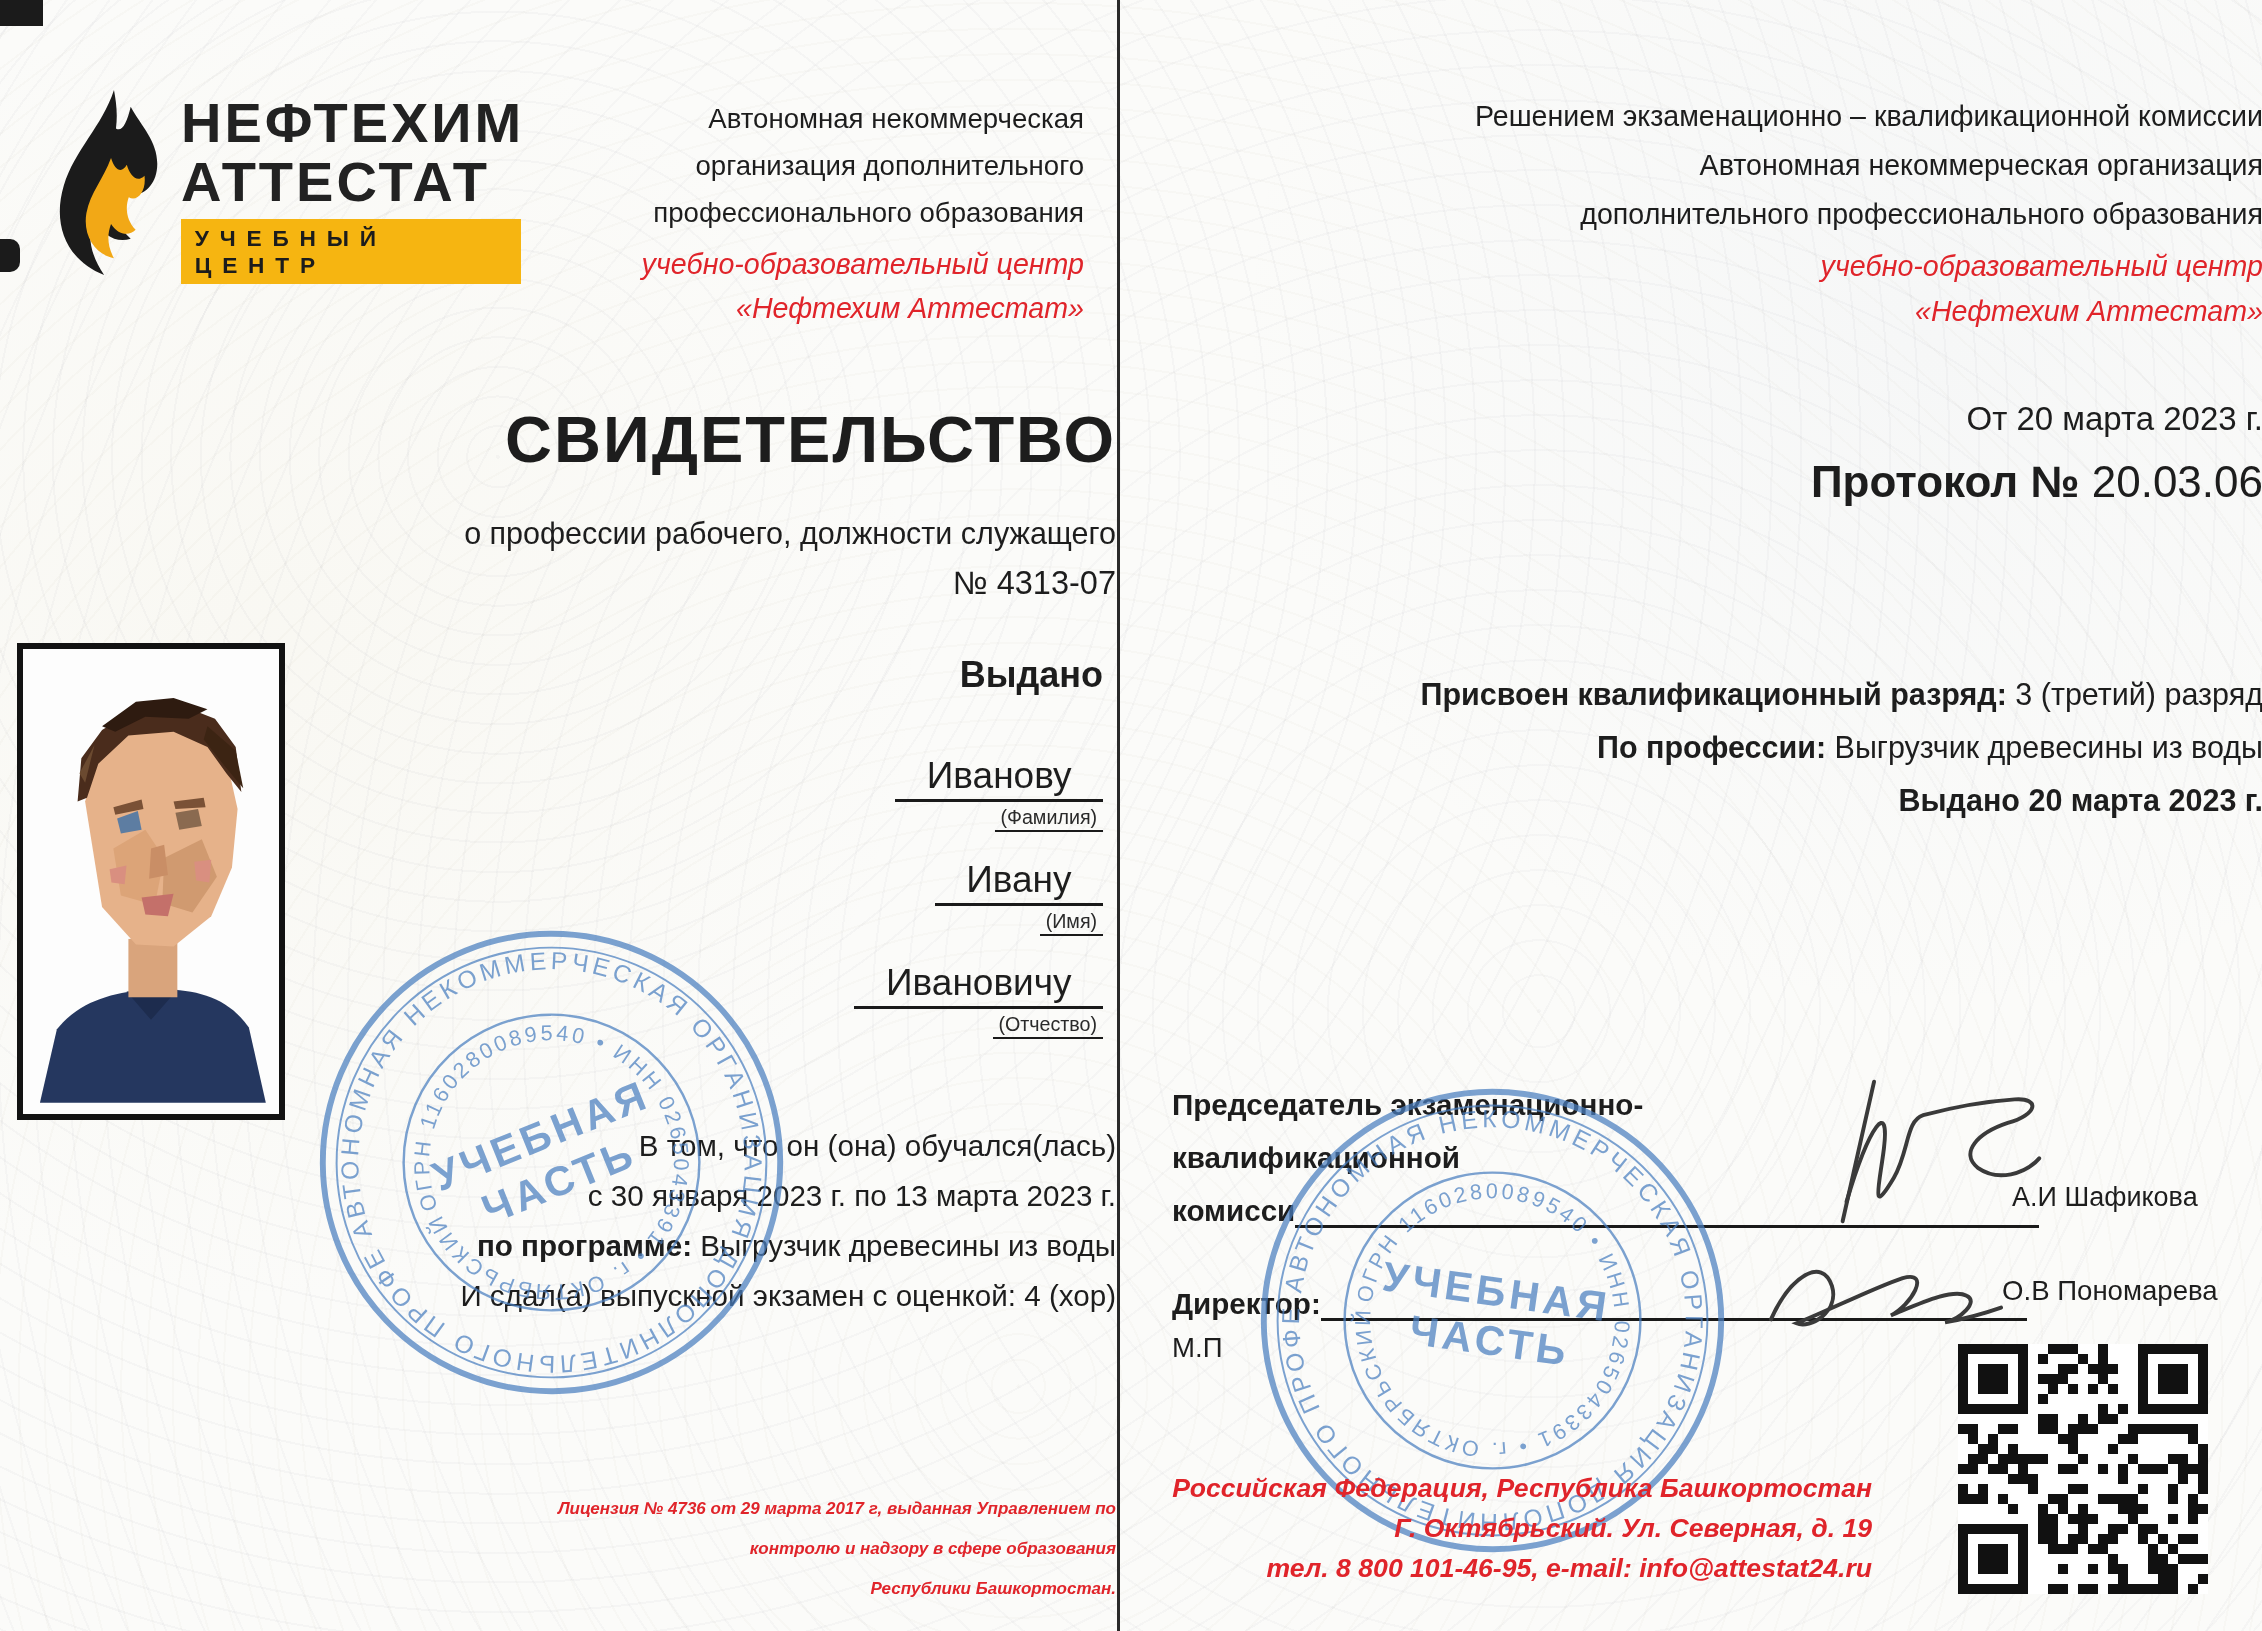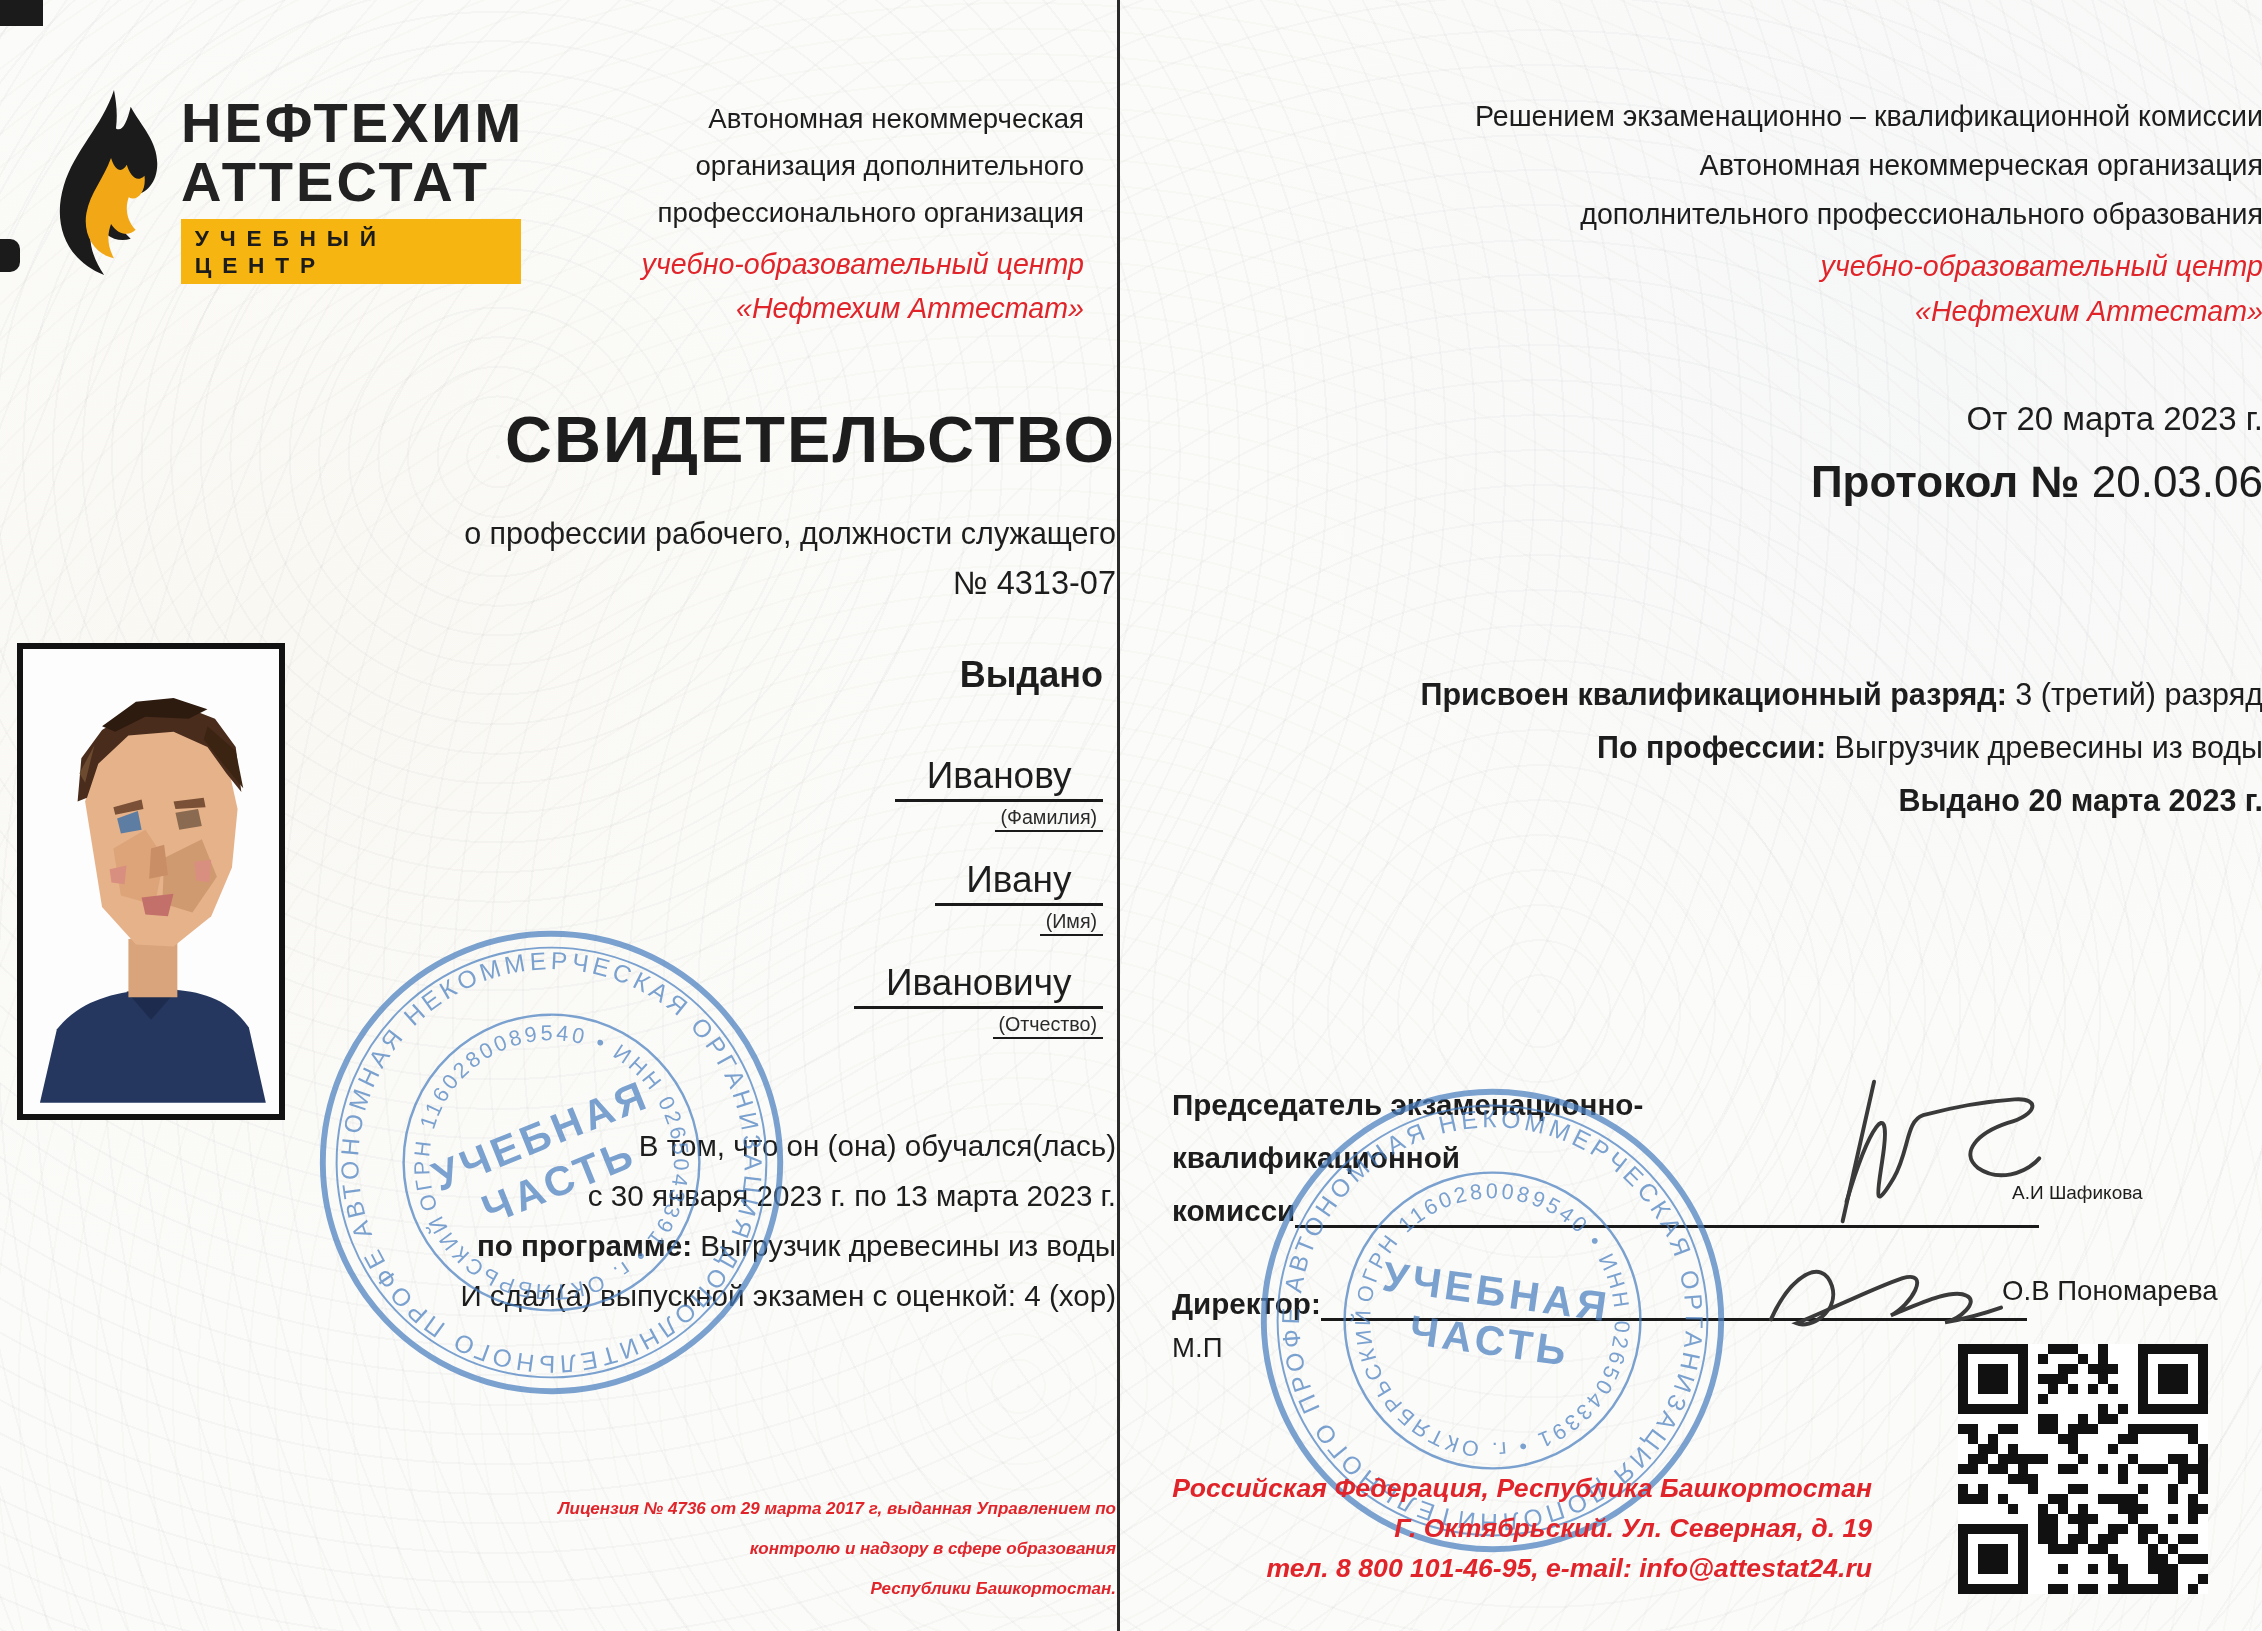--- a/index.html
+++ b/index.html
@@ -59,21 +59,21 @@
   #r-recipient-label{left:1123px;top:613px;width:1140px;font-size:18.7px;color:#2a2a2a;}
   #r-grade{left:1133px;top:668px;width:1130px;font-size:30.5px;line-height:53px;}
   
   #r-sign{left:1123px;top:0;width:1140px;height:1631px;pointer-events:none;}
   .sg{position:absolute;font-size:29.6px;font-weight:bold;}
   #sg-l1{left:49px;top:1088px;}
   #sg-l2{left:49px;top:1141px;}
   #sg-row1{left:49px;top:1186px;width:867px;display:flex;align-items:flex-end;}
   #sg-row1 .lbl{font-size:29.6px;font-weight:bold;}
   .sigline{flex:1;border-bottom:3px solid #1a1a1a;height:39px;}
-  #sg-name1{left:889px;top:1182px;font-size:19px;font-weight:normal;}
+  #sg-name1{left:889px;top:1182px;font-size:27px;font-weight:normal;}
   #sg-row2{left:49px;top:1279px;width:855px;display:flex;align-items:flex-end;}
   #sg-row2 .lbl{font-size:29.6px;font-weight:bold;}
   #sg-name2{left:879px;top:1275px;font-size:27.6px;font-weight:normal;}
   #sg-mp{left:49px;top:1332px;font-size:27.6px;font-weight:normal;}
   .sig-svg{position:absolute;}
   #sig1{left:690px;top:1064px;width:246px;height:172px;}
   #sig2{left:630px;top:1221px;width:266px;height:118px;}
   
   .stamp{position:absolute;width:483px;height:483px;opacity:0.72;}
   #stamp-left{left:310px;top:921px;transform:rotate(-22deg);}
@@ -102,21 +102,21 @@
     <div id="logo-text">
       <div class="logo-line">НЕФТЕХИМ</div>
       <div class="logo-line">АТТЕСТАТ</div>
       <div id="logo-banner">УЧЕБНЫЙ ЦЕНТР</div>
     </div>
   </div>
 
   <div class="abs ctr" id="l-org">
     <div>Автономная некоммерческая</div>
     <div>организация дополнительного</div>
-    <div>профессионального организация</div>
+    <div>профессионального образования</div>
   </div>
   <div class="abs ctr red" id="l-org-red">
     <div>учебно-образовательный центр</div>
     <div>«Нефтехим Аттестат»</div>
   </div>
 
   <div class="abs ctr" id="l-title">СВИДЕТЕЛЬСТВО</div>
   <div class="abs ctr" id="l-subtitle">о профессии рабочего, должности служащего</div>
   <div class="abs ctr" id="l-number">№ 4313-07</div>
 

